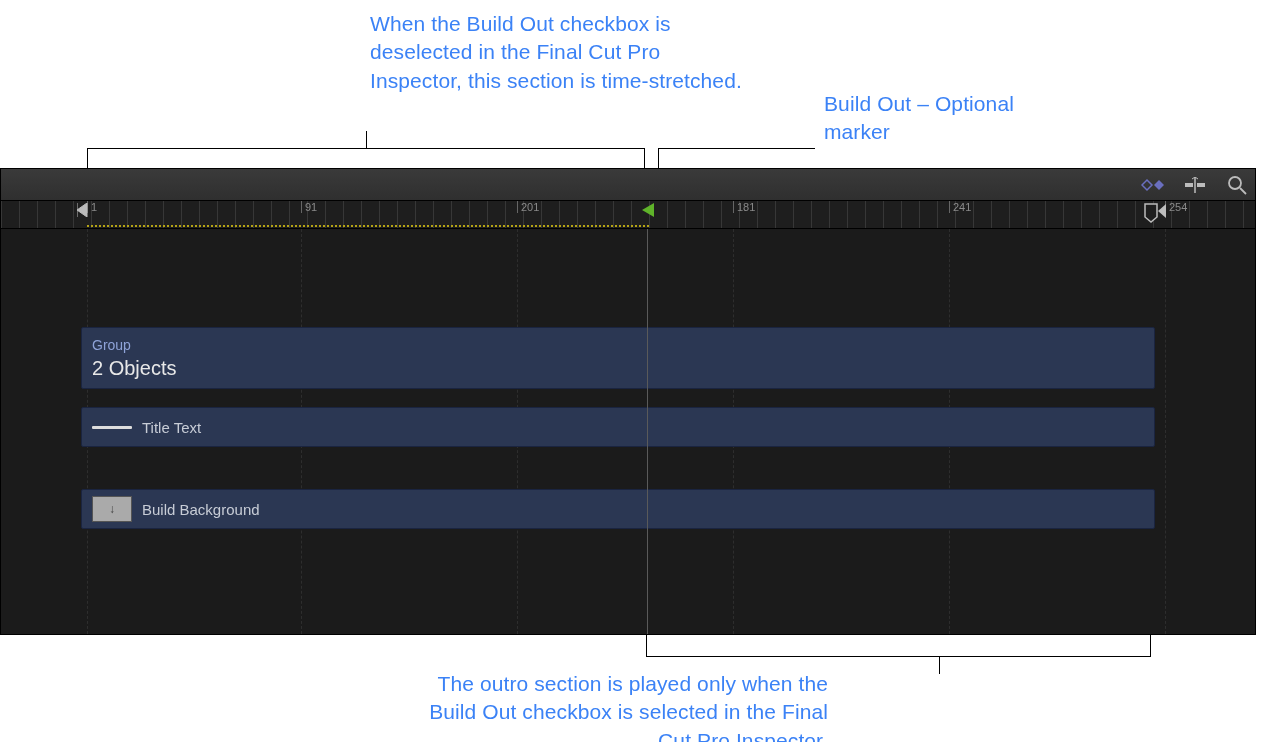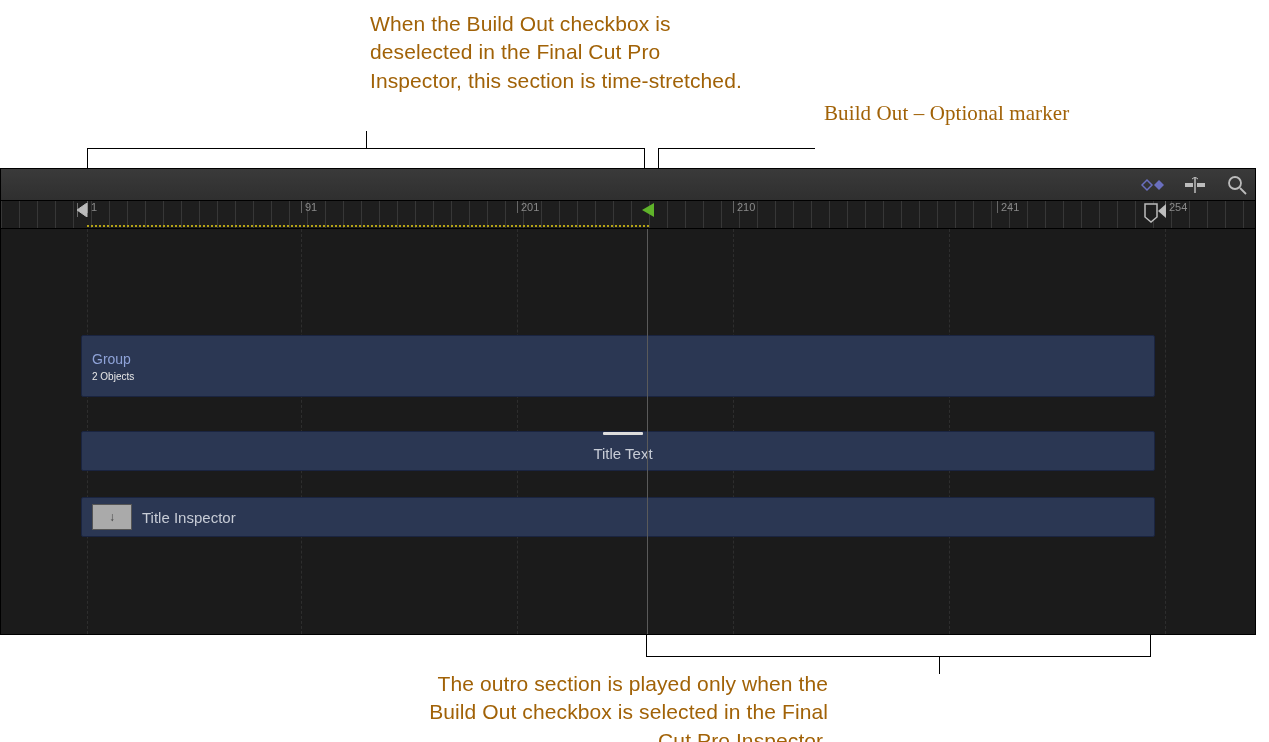--- a/index.html
+++ b/index.html
@@ -8,25 +8,25 @@
     background: #fff;
     width: 1269px;
     height: 742px;
     position: relative;
     overflow: hidden;
   }
   .callout {
     position: absolute;
     font-size: 21px;
     line-height: 1.35;
-    color: #a16207;
+    color: #3b82f6;
     letter-spacing: 0.1px;
   }
   .callout-top-left { top: 10px; left: 370px; width: 380px; }
-  .callout-top-right { top: 99px; left: 824px; width: 260px; font-family: Liberation Serif, serif; }
+  .callout-top-right { top: 90px; left: 824px; width: 260px; }
   .callout-bottom { top: 670px; left: 398px; width: 430px; text-align: right; }
 
   
   .bracket-top-left {
     position: absolute;
     top: 148px; left: 87px;
     width: 558px; height: 20px;
     border-top: 1px solid #000;
     border-left: 1px solid #000;
     border-right: 1px solid #000;
@@ -150,26 +150,25 @@
     height:40px;
     background:#2b3753;
     border:1px solid #1a2440;
     border-radius:2px;
     display:flex;
     align-items:center;
     padding-left:10px;
     color:#c7ccd6;
     font-size:15px;
     gap:10px;
-    margin-top:8px;
   }
   .track.group{ height:62px; flex-direction:column; align-items:flex-start; justify-content:center; gap:4px;}
   .track.group .grp-title{ color:#8fa3d8; font-size:14px; }
-  .track.group .grp-sub{ color:#e8e8e8; font-size:10px; font-weight:500;}
-  .track.tt { top:194px;flex-direction:column; }
+  .track.group .grp-sub{ color:#e8e8e8; font-size:20px; font-weight:500;}
+  .track.tt { top:178px; }
   .track.tb { top:260px; }
   .track .thumb{
     width:40px; height:26px;
     background:#aaa;
     border:1px solid #555;
     display:flex; align-items:center; justify-content:center;
     font-size:12px; color:#444;
   }
   .track .txtline{
     width:40px; height:3px; background:#ddd; border-radius:1px;
@@ -212,22 +211,22 @@
         </svg>
       </div>
     </div>
   </div>
 
   <div class="ruler">
     <div class="minor-ticks"></div>
     <div class="ruler-tick" style="left:86px"><span>1</span></div>
     <div class="ruler-tick" style="left:300px"><span>91</span></div>
     <div class="ruler-tick" style="left:516px"><span>201</span></div>
-    <div class="ruler-tick" style="left:732px"><span>210</span></div>
-    <div class="ruler-tick" style="left:996px"><span>241</span></div>
+    <div class="ruler-tick" style="left:732px"><span>181</span></div>
+    <div class="ruler-tick" style="left:948px"><span>241</span></div>
     <div class="ruler-tick" style="left:1164px"><span>254</span></div>
 
     <div class="start-handle">
       <svg width="12" height="14" viewBox="0 0 12 14">
           <path d="M0 0 V14 M0 7 L10 0 V14 Z" fill="#bbb" stroke="#bbb"></path>
         </svg>
     </div>
 
     <div class="marker-green">
       <svg width="14" height="14" viewBox="0 0 14 14">
@@ -258,18 +257,18 @@
       <div class="grp-sub">2 Objects</div>
     </div>
 
     <div class="track tt">
       <div class="txtline"></div>
       <span>Title Text</span>
     </div>
 
     <div class="track tb">
       <div class="thumb">↓</div>
-      <span>Title Inspector</span>
+      <span>Build Background</span>
     </div>
   </div>
 
   <div class="playhead-line"></div>
 </div>
 
 </body></html>

